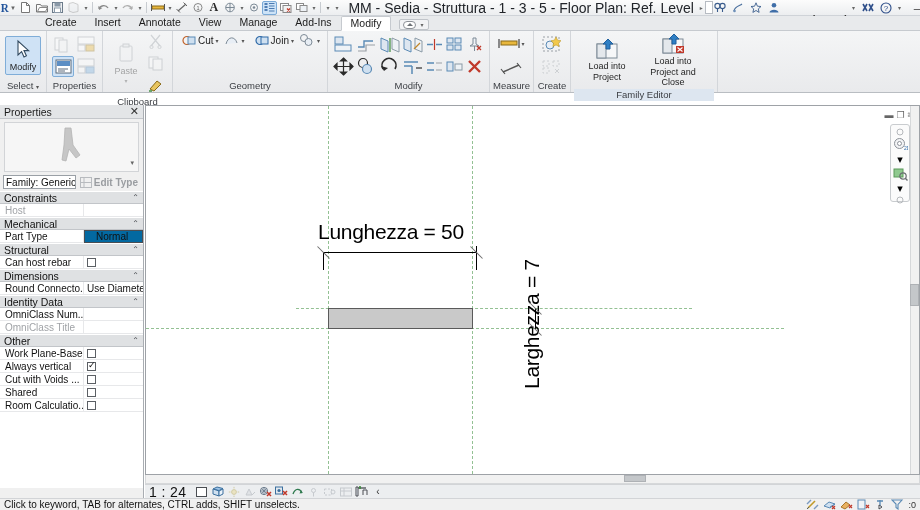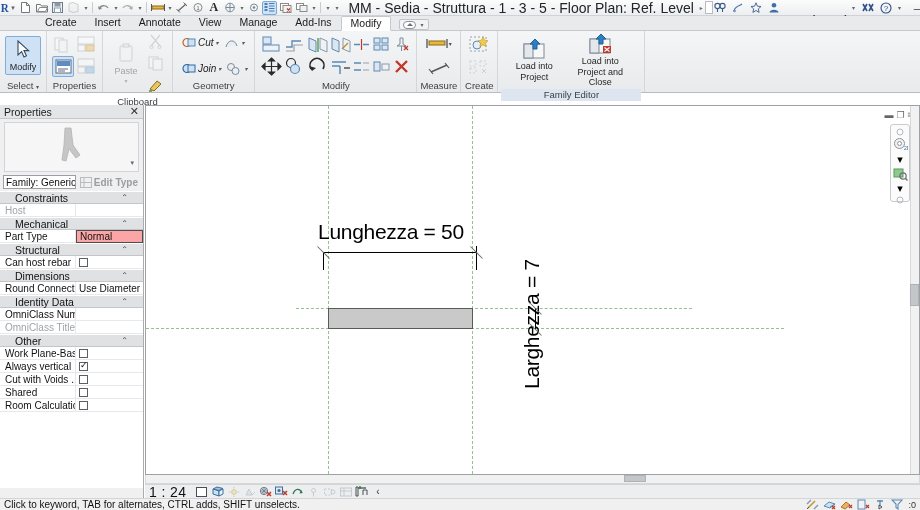--- a/index.html
+++ b/index.html
@@ -155,36 +155,36 @@
   }
   .edittype {
     display: flex; align-items: center; gap: 2px; font-size: 10px; color: #9a9da1;
     padding: 0 2px;
     font-weight: bold;
   }
   .grid { flex: 1; overflow: hidden; background: #fff; }
   .ghead {
     height: 13px; background: #dfe1e3; border-top: 1px solid #fff;
     border-bottom: 1px solid #c2c5c9; display: flex; align-items: center;
-    padding: 0 15px; font-size: 10.5px; color: #111; font-weight: normal;
+    padding: 0 4px; font-size: 10.5px; color: #111; font-weight: normal;
   }
   .ghead .chev { margin-left: auto; font-size: 8px; color: #4a4d52; }
   .grow { height: 13px; display: flex; align-items: stretch; background: #fff; }
   .gname {
-    width: 76px; border-bottom: 1px solid #e7e8ea; border-right: 1px solid #e7e8ea;
+    width: 84px; border-bottom: 1px solid #e7e8ea; border-right: 1px solid #e7e8ea;
     display: flex; align-items: center; padding-left: 5px; font-size: 10px;
     color: #111; overflow: hidden; white-space: nowrap;
   }
   .gname.greyed { color: #a0a3a7; }
   .gval {
     flex: 1; border-bottom: 1px solid #e7e8ea; display: flex; align-items: center;
     padding-left: 3px; font-size: 10px; color: #111; overflow: hidden; white-space: nowrap;
   }
   .gval.boxed {
-    border: 1px solid #4a4d52; margin: 0; padding-left: 3px; background: #fca5a5;
+    border: 1px solid #4a4d52; margin: 0; padding-left: 11px; background: #0369a1;
   }
   .chk {
     width: 9px; height: 9px; border: 1px solid #5b5f64; background: #fff;
     display: inline-block; position: relative;
   }
   .chk.on::after {
     content: "✓"; position: absolute; left: 0px; top: -3px;
     font-size: 9px; color: #111; line-height: 11px;
   }
   .props-foot {
@@ -542,21 +542,21 @@
                 <path d="M2 11 L9 3 L13 6 L6 13z" fill="#e8c560" stroke="#8a6a18"></path>
                 <path d="M1 13 l3 0" stroke="#3a8a3a" stroke-width="1.4"></path>
               </svg>
           </div>
         </div>
       </div>
       <div class="panel-title">Clipboard</div>
     </div>
 
     <div class="panel">
-      <div class="panel-body" style="flex-direction:column;justify-content:center;gap:8px;align-items:flex-start;padding:0 4px;font-style:italic;">
+      <div class="panel-body" style="flex-direction:row;justify-content:center;gap:8px;align-items:flex-start;padding:0 4px;">
         <div class="srow">
           <div class="txtbtn">
             <svg width="14" height="13" viewBox="0 0 14 13">
                 <circle cx="5" cy="6.5" r="4" fill="none" stroke="#c0622a" stroke-width="1.2"></circle>
                 <rect x="6" y="3" width="7" height="7" fill="#cfe0f0" stroke="#5a8ab5"></rect>
               </svg>
             <span>Cut</span>
             <span class="panel-caret">▾</span>
           </div>
           <div class="ibtn sm">

